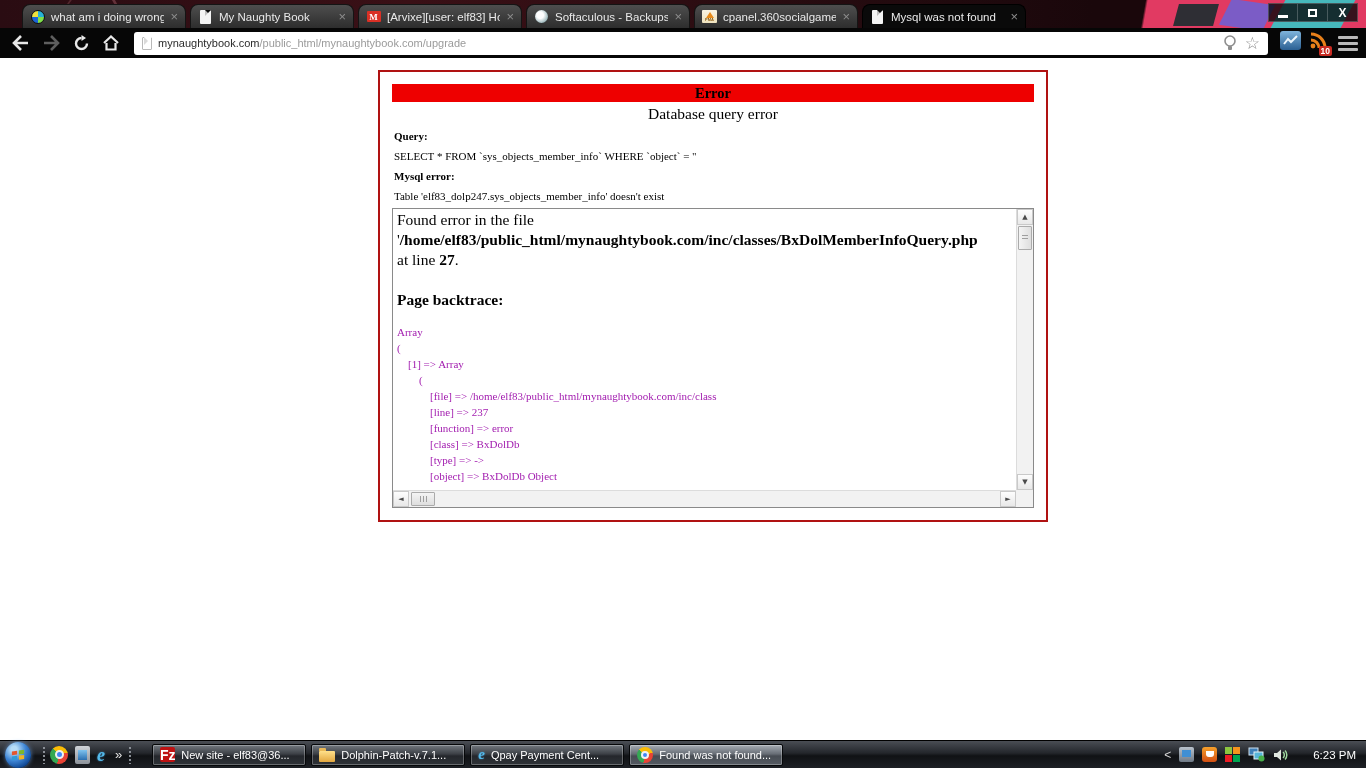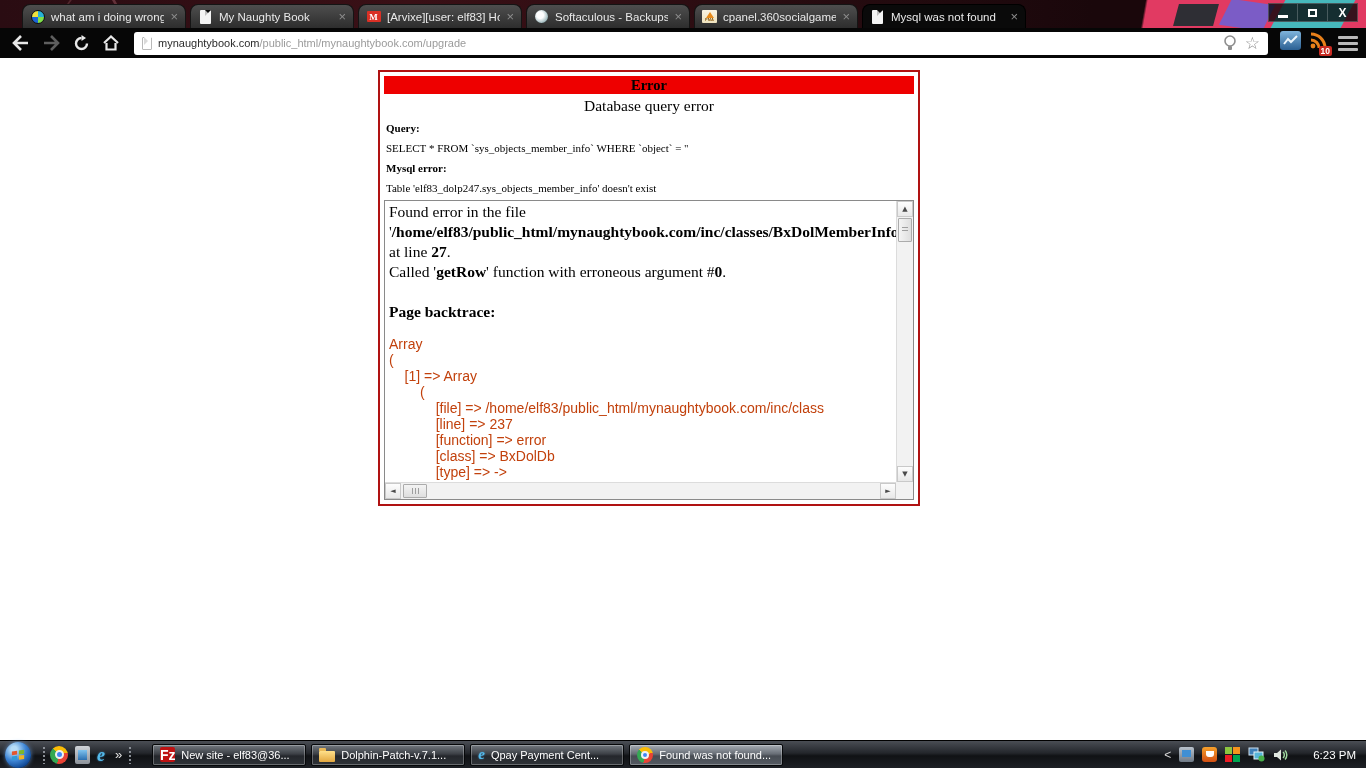--- a/index.html
+++ b/index.html
@@ -53,31 +53,31 @@
   .ab-right { margin-left:auto; display:flex; align-items:center; gap:8px; }
   .star-glyph { color:#8e8e8e; font-size:17px; line-height:17px; cursor:pointer; font-family:"DejaVu Sans",sans-serif; }
   .ext { position:relative; width:24px; height:24px; display:flex; align-items:flex-start; justify-content:center; cursor:pointer; }
   .ext-chart { width:21px; height:19px; border-radius:3px; background:linear-gradient(#7fb4dc,#2a5f92); display:flex; align-items:center; justify-content:center; }
   .badge { position:absolute; right:-2px; bottom:-1px; background:#c92b22; color:#fff; font-size:8.5px; font-weight:bold; padding:0 2px; border-radius:2px; line-height:10px; }
   .menu-icon { width:20px; display:flex; flex-direction:column; gap:3px; cursor:pointer; margin-left:4px; }
   .menu-icon span { display:block; height:3px; background:#b9b9b9; border-radius:1px; }
 
   
   .page { position:absolute; top:58px; left:0; right:0; bottom:28px; background:#fff; font-family:"Liberation Serif",serif; }
-  .error-box { position:absolute; left:378px; top:12px; width:542px; border:2px solid #b01212; background:#fff; padding:4px; }
+  .error-box { position:absolute; left:378px; top:12px; width:670px; border:2px solid #b01212; background:#fff; padding:12px; }
   .error-header { background:#ee0000; color:#000; font-weight:bold; text-align:center; font-size:14.5px; height:18px; line-height:18px; }
   .error-subtitle { text-align:center; font-size:15.5px; line-height:20px; margin:2px 0; color:#000; }
   .eline { font-size:11px; line-height:20px; color:#000; padding-left:2px; white-space:nowrap; overflow:hidden; }
   .bold { font-weight:bold; }
 
   .debug-box { position:relative; border:1px solid #8a8a8a; height:300px; margin-top:2px; background:#fff; overflow:hidden; }
   .debug-content { position:absolute; top:0; left:0; right:17px; bottom:17px; overflow:hidden; padding:1px 2px 0 4px; }
   .dline { font-size:15.5px; line-height:20px; white-space:nowrap; color:#000; }
   .debug-label { margin-top:20px; }
-  .backtrace { font-family:Liberation Sans, sans-serif; font-size:14px; line-height:16px; margin-top:14px; white-space:pre; color:#c2410c; }
+  .backtrace { font-family:Liberation Serif, serif; font-size:11px; line-height:16px; margin-top:14px; white-space:pre; color:#a21caf; }
 
   .vscroll { position:absolute; top:0; right:0; bottom:17px; width:17px; background:#f2f2f2; border-left:1px solid #dcdcdc; }
   .hscroll { position:absolute; bottom:0; left:0; right:17px; height:17px; background:#f2f2f2; border-top:1px solid #dcdcdc; display:flex; align-items:stretch; }
   .sb-corner { position:absolute; bottom:0; right:0; width:17px; height:17px; background:#f2f2f2; }
   .sb-btn { background:linear-gradient(#fdfdfd,#e8e8e8); border:1px solid #c9c9c9; color:#4a4a4a; font-size:7px; display:flex; align-items:center; justify-content:center; cursor:pointer; font-family:"DejaVu Sans",sans-serif; }
   .vscroll .sb-btn { height:16px; width:100%; }
   .vscroll .sb-down { position:absolute; bottom:0; left:0; }
   .vthumb { position:absolute; top:17px; left:1px; right:1px; height:24px; background:linear-gradient(90deg,#f4f4f4,#dedede); border:1px solid #ababab; border-radius:1px; cursor:grab; }
   .vthumb::after { content:""; position:absolute; left:3px; right:3px; top:8px; height:6px; background:repeating-linear-gradient(#9e9e9e 0 1px, transparent 1px 3px); }
   .hscroll .sb-btn { width:16px; }
@@ -261,21 +261,20 @@
       <div class="eline bold">Query:</div>
       <div class="eline">SELECT * FROM `sys_objects_member_info` WHERE `object` = ''</div>
       <div class="eline bold">Mysql error:</div>
       <div class="eline">Table 'elf83_dolp247.sys_objects_member_info' doesn't exist</div>
 
       <div class="debug-box">
         <div class="debug-content">
           <div class="dline">Found error in the file</div>
           <div class="dline"><span>'</span><span class="bold">/home/elf83/public_html/mynaughtybook.com/inc/classes/BxDolMemberInfoQuery.php</span></div>
           <div class="dline"><span>at line </span><span class="bold">27</span><span>.</span></div>
-          <div class="dline"><span>Called '</span><span class="bold">getRow</span><span>' function with erroneous argument #</span><span class="bold">0</span><span>.</span></div>
           <div class="dline bold debug-label">Page backtrace:</div>
           <pre class="backtrace">Array
 (
     [1] =&gt; Array
         (
             [file] =&gt; /home/elf83/public_html/mynaughtybook.com/inc/class
             [line] =&gt; 237
             [function] =&gt; error
             [class] =&gt; BxDolDb
             [type] =&gt; -&gt;

